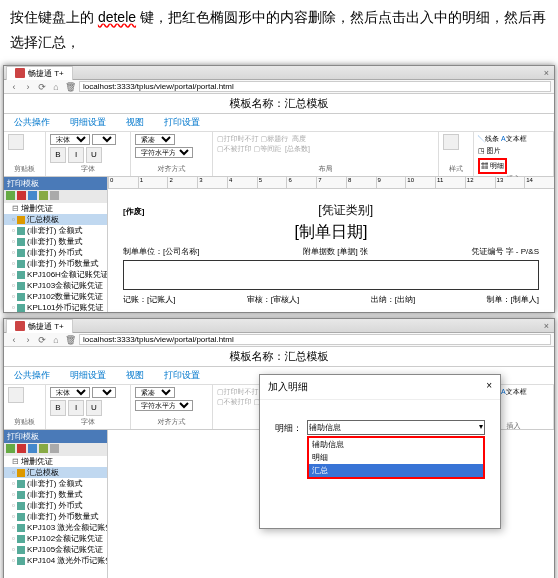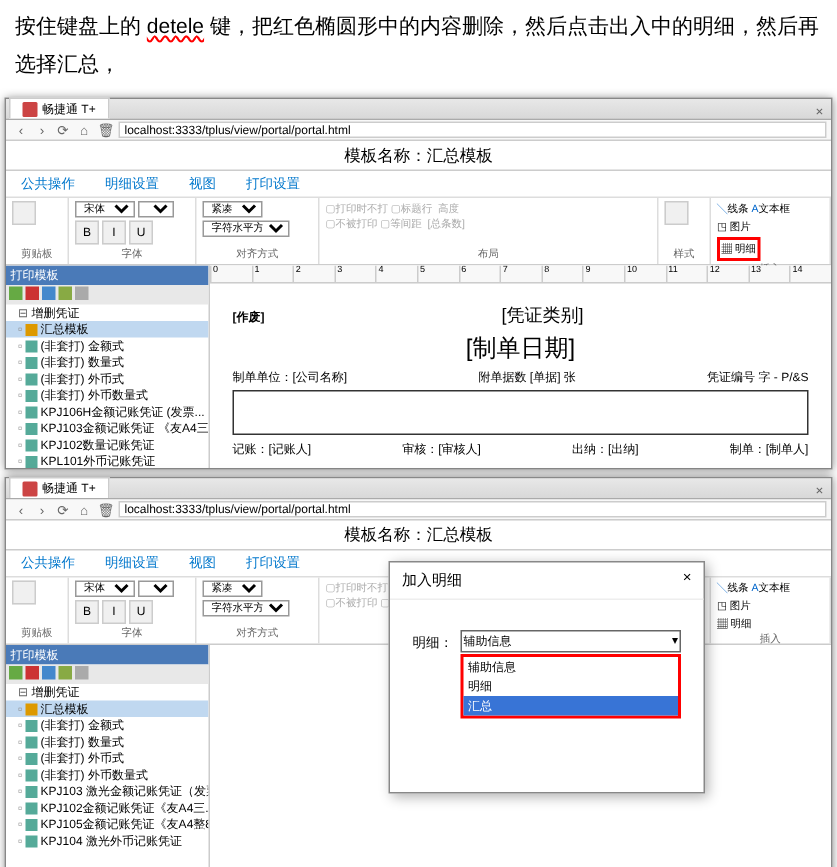--- a/index.html
+++ b/index.html
@@ -1,38 +1,38 @@
 <!DOCTYPE html>
 <html><head>
 <meta charset="utf-8">
 <style>
 *{box-sizing:border-box;margin:0;padding:0}
 body{font-family:"Microsoft YaHei",Arial,sans-serif;font-size:10px;background:#fff;width:558px}
 .instruction{font-size:14px;padding:5px 10px;line-height:1.8}
 .underline{text-decoration:underline wavy red}
 .screenshot{border:1px solid #888;margin:5px 3px;background:#fff;position:relative}
-.titlebar{height:14px;background:linear-gradient(#e8e8e8,#d8d8d8);display:flex;align-items:flex-end;border-bottom:1px solid #aaa}
+.titlebar{height:14px;background:linear-gradient(#e8e8e8,#d8d8d8);display:flex;align-items:center;border-bottom:1px solid #aaa}
 .tab{background:#fff;padding:0 8px;font-size:8px;height:14px;display:flex;align-items:center;border:1px solid #ccc;border-bottom:none;margin-left:2px}
 .tab-icon{width:10px;height:10px;background:#c44;margin-right:3px;border-radius:1px}
 .closex{margin-left:auto;margin-right:5px;font-size:9px;color:#666}
 .urlbar{height:14px;display:flex;align-items:center;border-bottom:1px solid #ccc;padding:0 3px;background:#f8f8f8}
 .nav-ico{width:10px;height:10px;margin:0 2px;display:inline-block;color:#666;font-size:9px;text-align:center}
 .url-input{flex:1;border:1px solid #ccc;padding:4px 3px;font-size:8px;height:11px;background:#fff;margin-left:2px}
 .template-name{text-align:center;font-size:11px;padding:2px 0;border-bottom:1px solid #ccc}
 .menubar{display:flex;font-size:9px;border-bottom:1px solid #ddd}
 .menubar span{padding:2px 10px;color:#0077cc}
 .ribbon{display:flex;border-bottom:1px solid #ccc;height:45px;font-size:7px}
 .ribbon-group{border-right:1px solid #ddd;padding:2px 4px;display:flex;flex-direction:column;justify-content:space-between}
 .ribbon-label{text-align:center;color:#666;font-size:7px}
 .ribbon-controls{display:flex;gap:2px;align-items:center;flex-wrap:wrap}
 .rb-btn{width:16px;height:16px;border:1px solid #ccc;background:#f0f0f0;font-size:8px;text-align:center;line-height:14px}
 .rb-sel{border:1px solid #999;font-size:7px;padding:0 1px;background:#fff}
 .red-box{border:2px solid red;display:inline-block;padding:1px}
 .workspace{display:flex;height:135px}
-.sidebar{width:136px;border-right:1px solid #ccc;overflow:hidden}
+.sidebar{width:104px;border-right:1px solid #ccc;overflow:hidden}
 .sidebar-header{background:#4a7ab8;color:#fff;font-size:8px;padding:1px 3px}
 .sidebar-tools{background:#e8e8e8;padding:1px;font-size:8px}
 .tool-ico{display:inline-block;width:9px;height:9px;margin:0 1px}
 .tree{font-size:8px;padding:0}
 .tree-item{padding:0 0 0 8px;white-space:nowrap;overflow:hidden;line-height:11px}
 .tree-item.selected{background:#c0d8f0}
 .tree-item::before{content:"▫ ";color:#888}
 .tree-parent::before{content:"⊟ ";color:#666}
 .tree-ico{display:inline-block;width:8px;height:8px;background:#5a9;margin-right:2px;vertical-align:middle}
 .tree-ico.orange{background:#d90}
@@ -40,21 +40,21 @@
 .ruler-h{height:12px;border-bottom:1px solid #ccc;font-size:6px;background:#f8f8f8;display:flex}
 .ruler-tick{flex:1;border-left:1px solid #ccc;padding-left:1px}
 .doc{padding:10px 15px}
 .doc-row{display:flex;font-size:8px;margin:3px 0;align-items:baseline}
 .doc-field{margin-right:8px}
 .doc-title{font-size:12px;font-weight:normal;text-align:center;flex:1}
 .doc-header{font-size:16px;text-align:center;margin:2px 0}
 .doc-table{border:1px solid #333;height:30px;margin:3px 0}
 .doc-footer{display:flex;justify-content:space-between;font-size:8px;margin-top:4px}
 .ws2{height:155px}
-.dialog{position:absolute;left:255px;top:55px;width:211px;height:155px;background:#fff;border:1px solid #888;box-shadow:2px 2px 8px rgba(0,0,0,.3)}
+.dialog{position:absolute;left:255px;top:55px;width:242px;height:155px;background:#fff;border:1px solid #888;box-shadow:2px 2px 8px rgba(0,0,0,.3)}
 .dialog-title{padding:5px 8px;font-size:10px;display:flex;justify-content:space-between;border-bottom:1px solid #eee}
 .dialog-body{padding:20px 15px}
 .dlg-row{display:flex;align-items:flex-end;font-size:9px}
 .dlg-label{margin-right:5px}
 .dlg-select{flex:1;border:1px solid #666;font-size:8px;padding:1px;background:#fff}
 .dlg-dropdown{border:2px solid red;margin-left:32px;margin-top:1px;font-size:8px;background:#fff}
 .dlg-opt{padding:1px 3px}
 .dlg-opt.hl{background:#3874d6;color:#fff}
 .shadow{box-shadow:0 0 6px rgba(0,0,0,.5)}
 </style>

